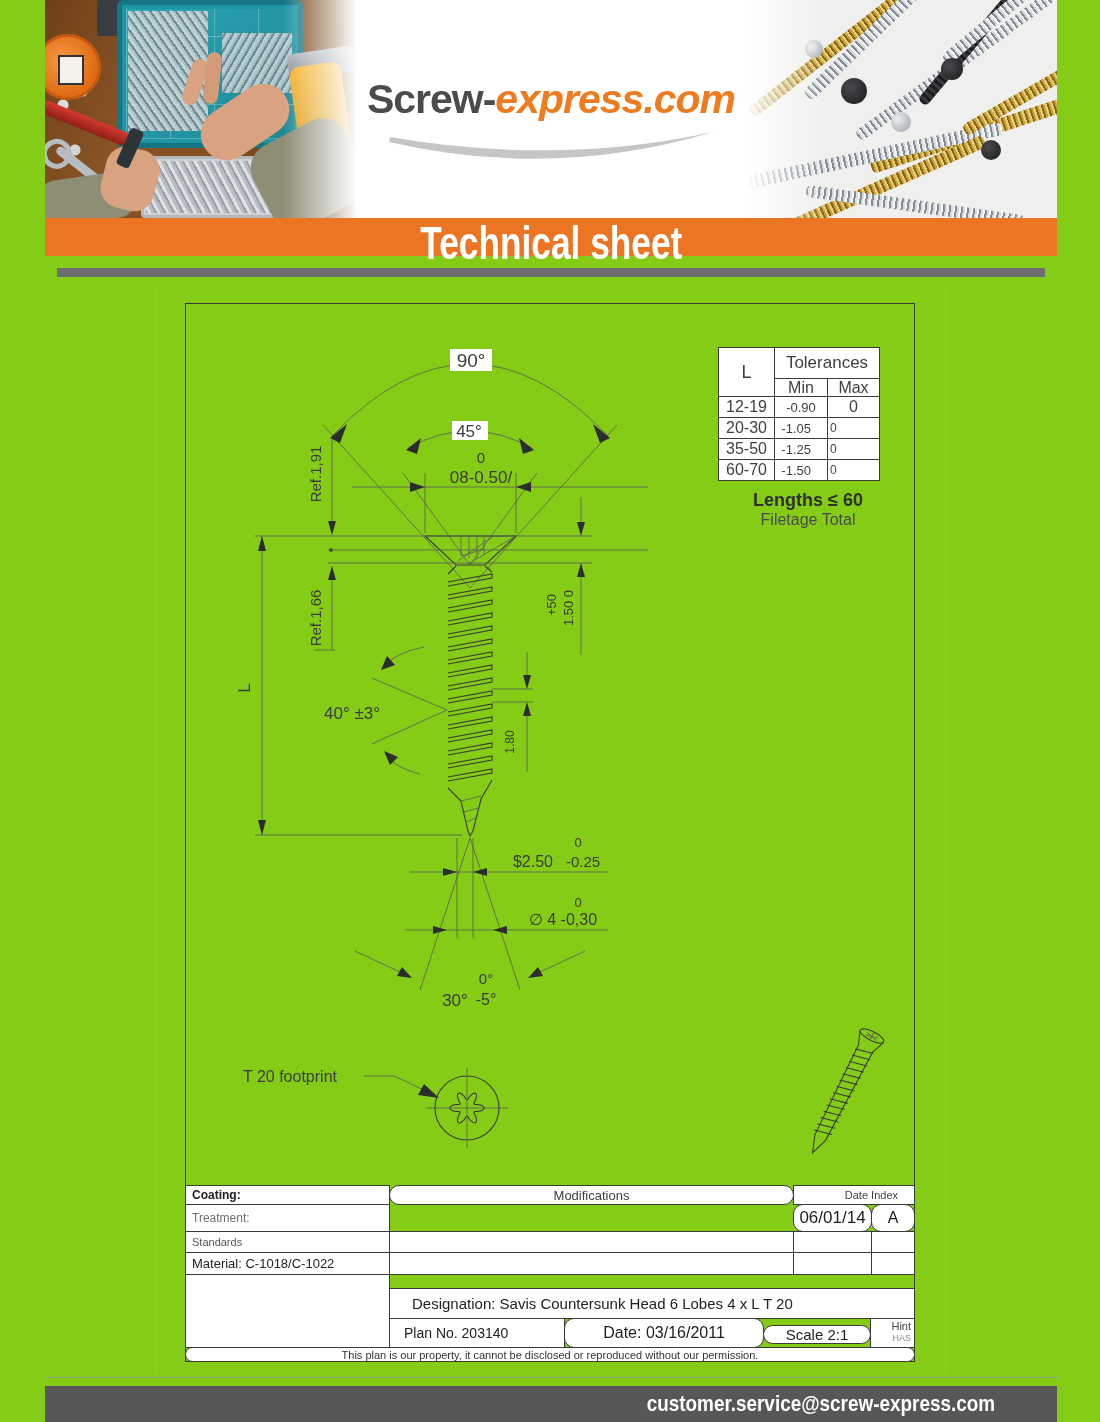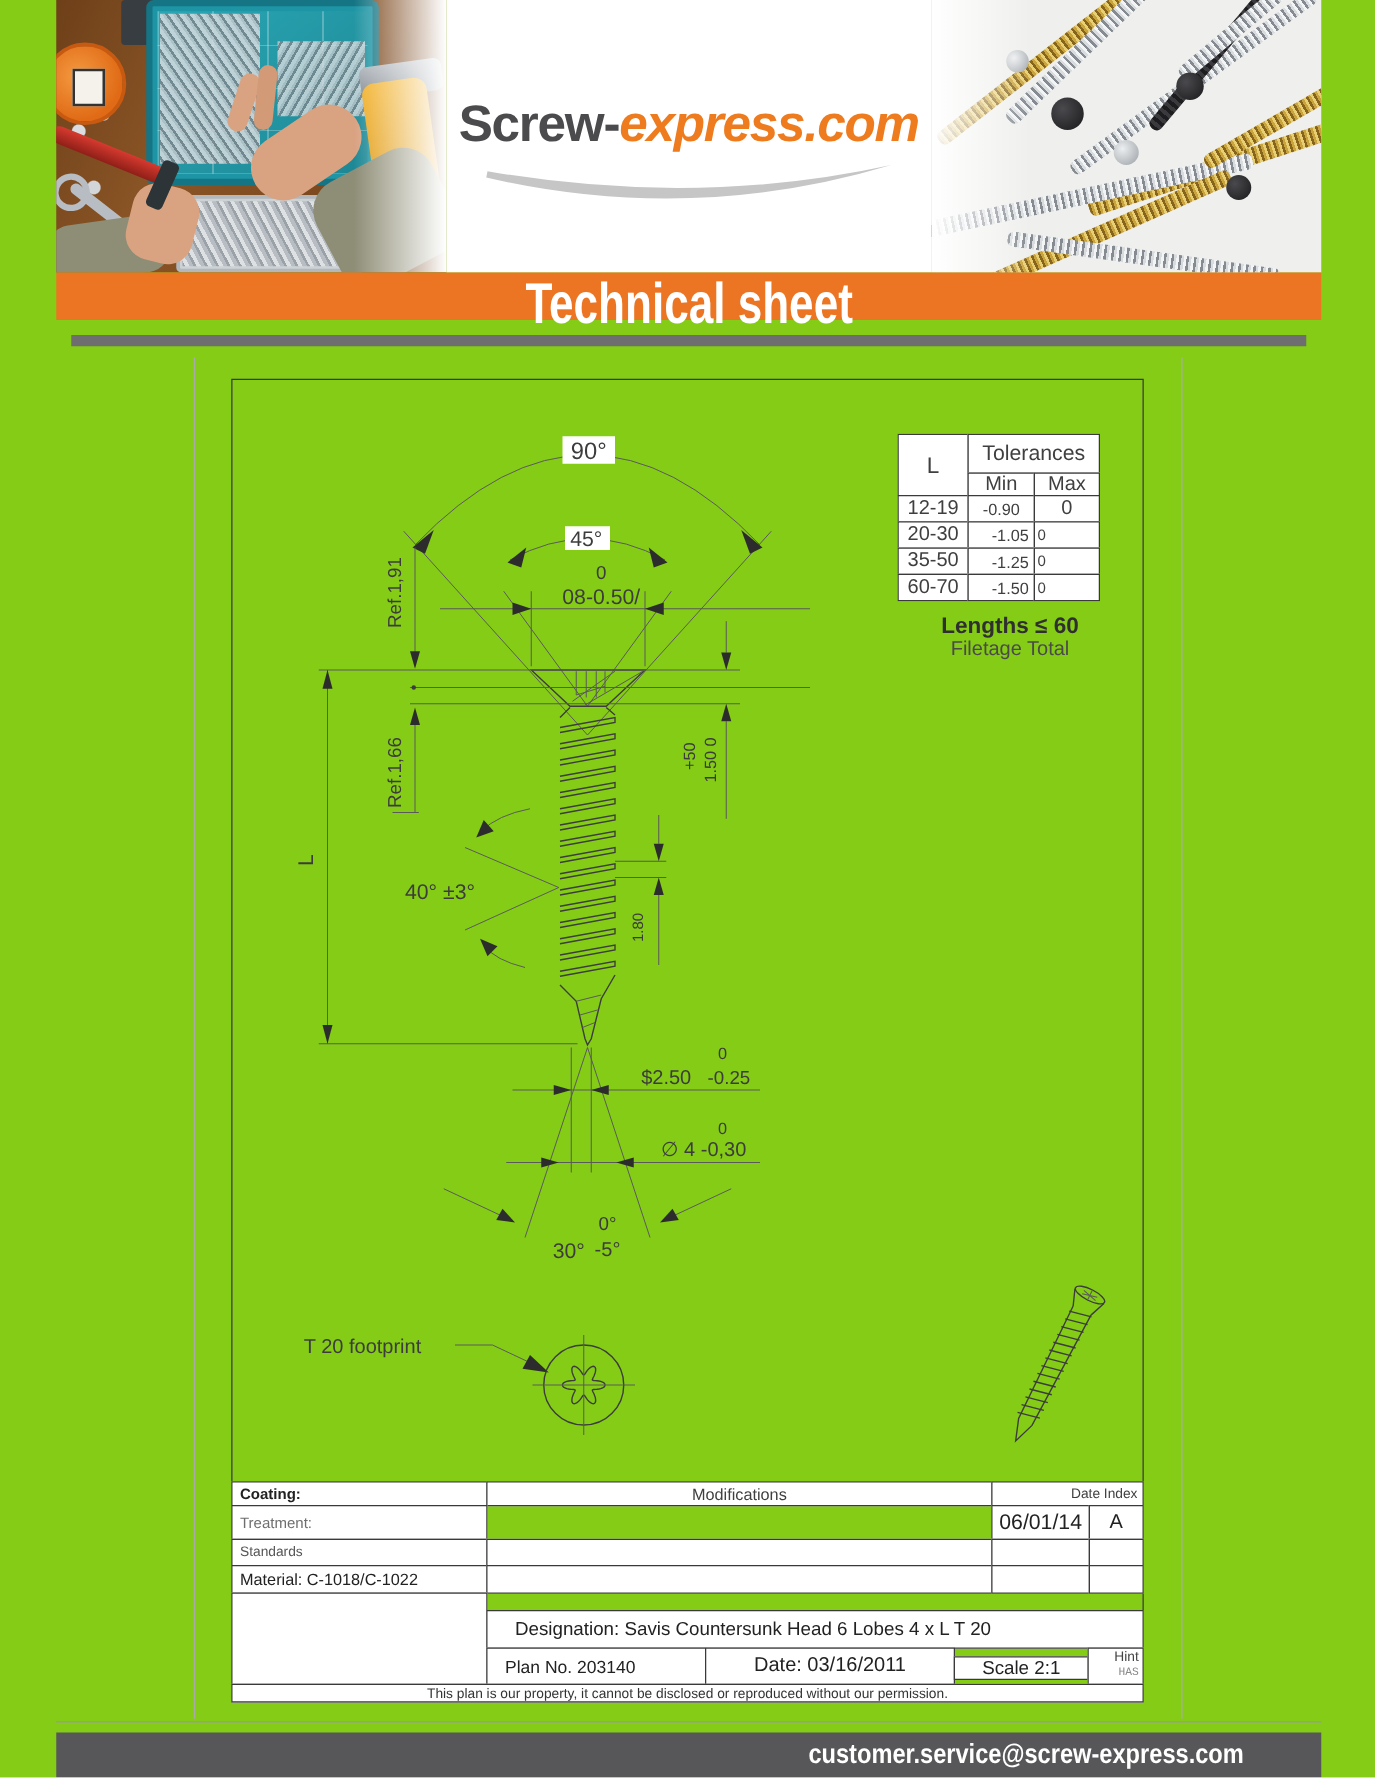--- a/index.html
+++ b/index.html
@@ -90,22 +90,22 @@
   .tc{position:absolute;border:1px solid #3a3a3a;box-sizing:border-box;display:flex;
       align-items:center;justify-content:center;color:#3f3f3f;background:#fff;}
   .note1{left:718px;top:490px;width:180px;text-align:center;font-size:18px;font-weight:bold;color:#2f2f2f;}
   .note2{left:718px;top:511px;width:180px;text-align:center;font-size:16px;color:#4a4a4a;}
 
   
   .tblock{left:185px;top:1185px;width:730px;height:177px;font-family:"Liberation Sans",sans-serif;}
   .cell{position:absolute;border:1px solid #3a3a3a;box-sizing:border-box;background:#fff;
         display:flex;align-items:center;color:#222;overflow:hidden;white-space:nowrap;}
   .c-left{padding-left:6px;justify-content:flex-start;}
-  .c-center{justify-content:center;}
-  .c-right{justify-content:flex-end;padding-right:4px;}
+  .c-center{justify-content:center;border-radius:10px;}
+  .c-right{justify-content:flex-end;padding-right:16px;}
 
   
   .foot-line{left:45px;top:1377px;width:1012px;height:1px;background:#999;}
   .foot-bar{left:45px;top:1386px;width:1012px;height:36px;background:#57575a;color:#fff;
     text-align:right;line-height:36px;padding-right:62px;box-sizing:border-box;}
   .foot-inner{display:inline-block;font-size:21px;font-weight:bold;transform:scale(.9,1.05);transform-origin:right center;}
 </style>
 </head>
 <body>
 
@@ -370,21 +370,21 @@
 
     <div class="cell" style="left:0;top:89px;width:205px;height:74px;"></div>
 
     <div class="cell c-left" style="left:204px;top:103px;width:526px;height:31px;font-size:15px;padding-left:22px;">Designation: Savis Countersunk Head 6 Lobes 4 x L T 20</div>
 
     <div class="cell c-left" style="left:204px;top:133px;width:176px;height:30px;font-size:14px;padding-left:14px;">Plan No. 203140</div>
     <div class="cell c-center" style="left:379px;top:133px;width:200px;height:30px;font-size:16px;">Date: 03/16/2011</div>
     <div class="cell c-center" style="left:578px;top:140px;width:108px;height:19px;font-size:15px;">Scale 2:1</div>
     <div class="cell" style="left:685px;top:133px;width:45px;height:30px;">
       <div style="position:absolute;top:1px;right:3px;font-size:11px;color:#444;">Hint</div>
-      <div style="position:absolute;top:14px;right:3px;font-size:9px;color:#888;font-family:Liberation Mono, monospace;">HAS</div>
+      <div style="position:absolute;top:14px;right:3px;font-size:9px;color:#888;">HAS</div>
     </div>
 
     <div class="cell c-center" style="left:0;top:162px;width:730px;height:15px;font-size:11px;color:#333;">This plan is our property, it cannot be disclosed or reproduced without our permission.</div>
   </div>
 
   <div class="abs foot-line"></div>
   <div class="abs foot-bar">
     <span class="foot-inner">customer.service@screw-express.com</span>
   </div>
 

